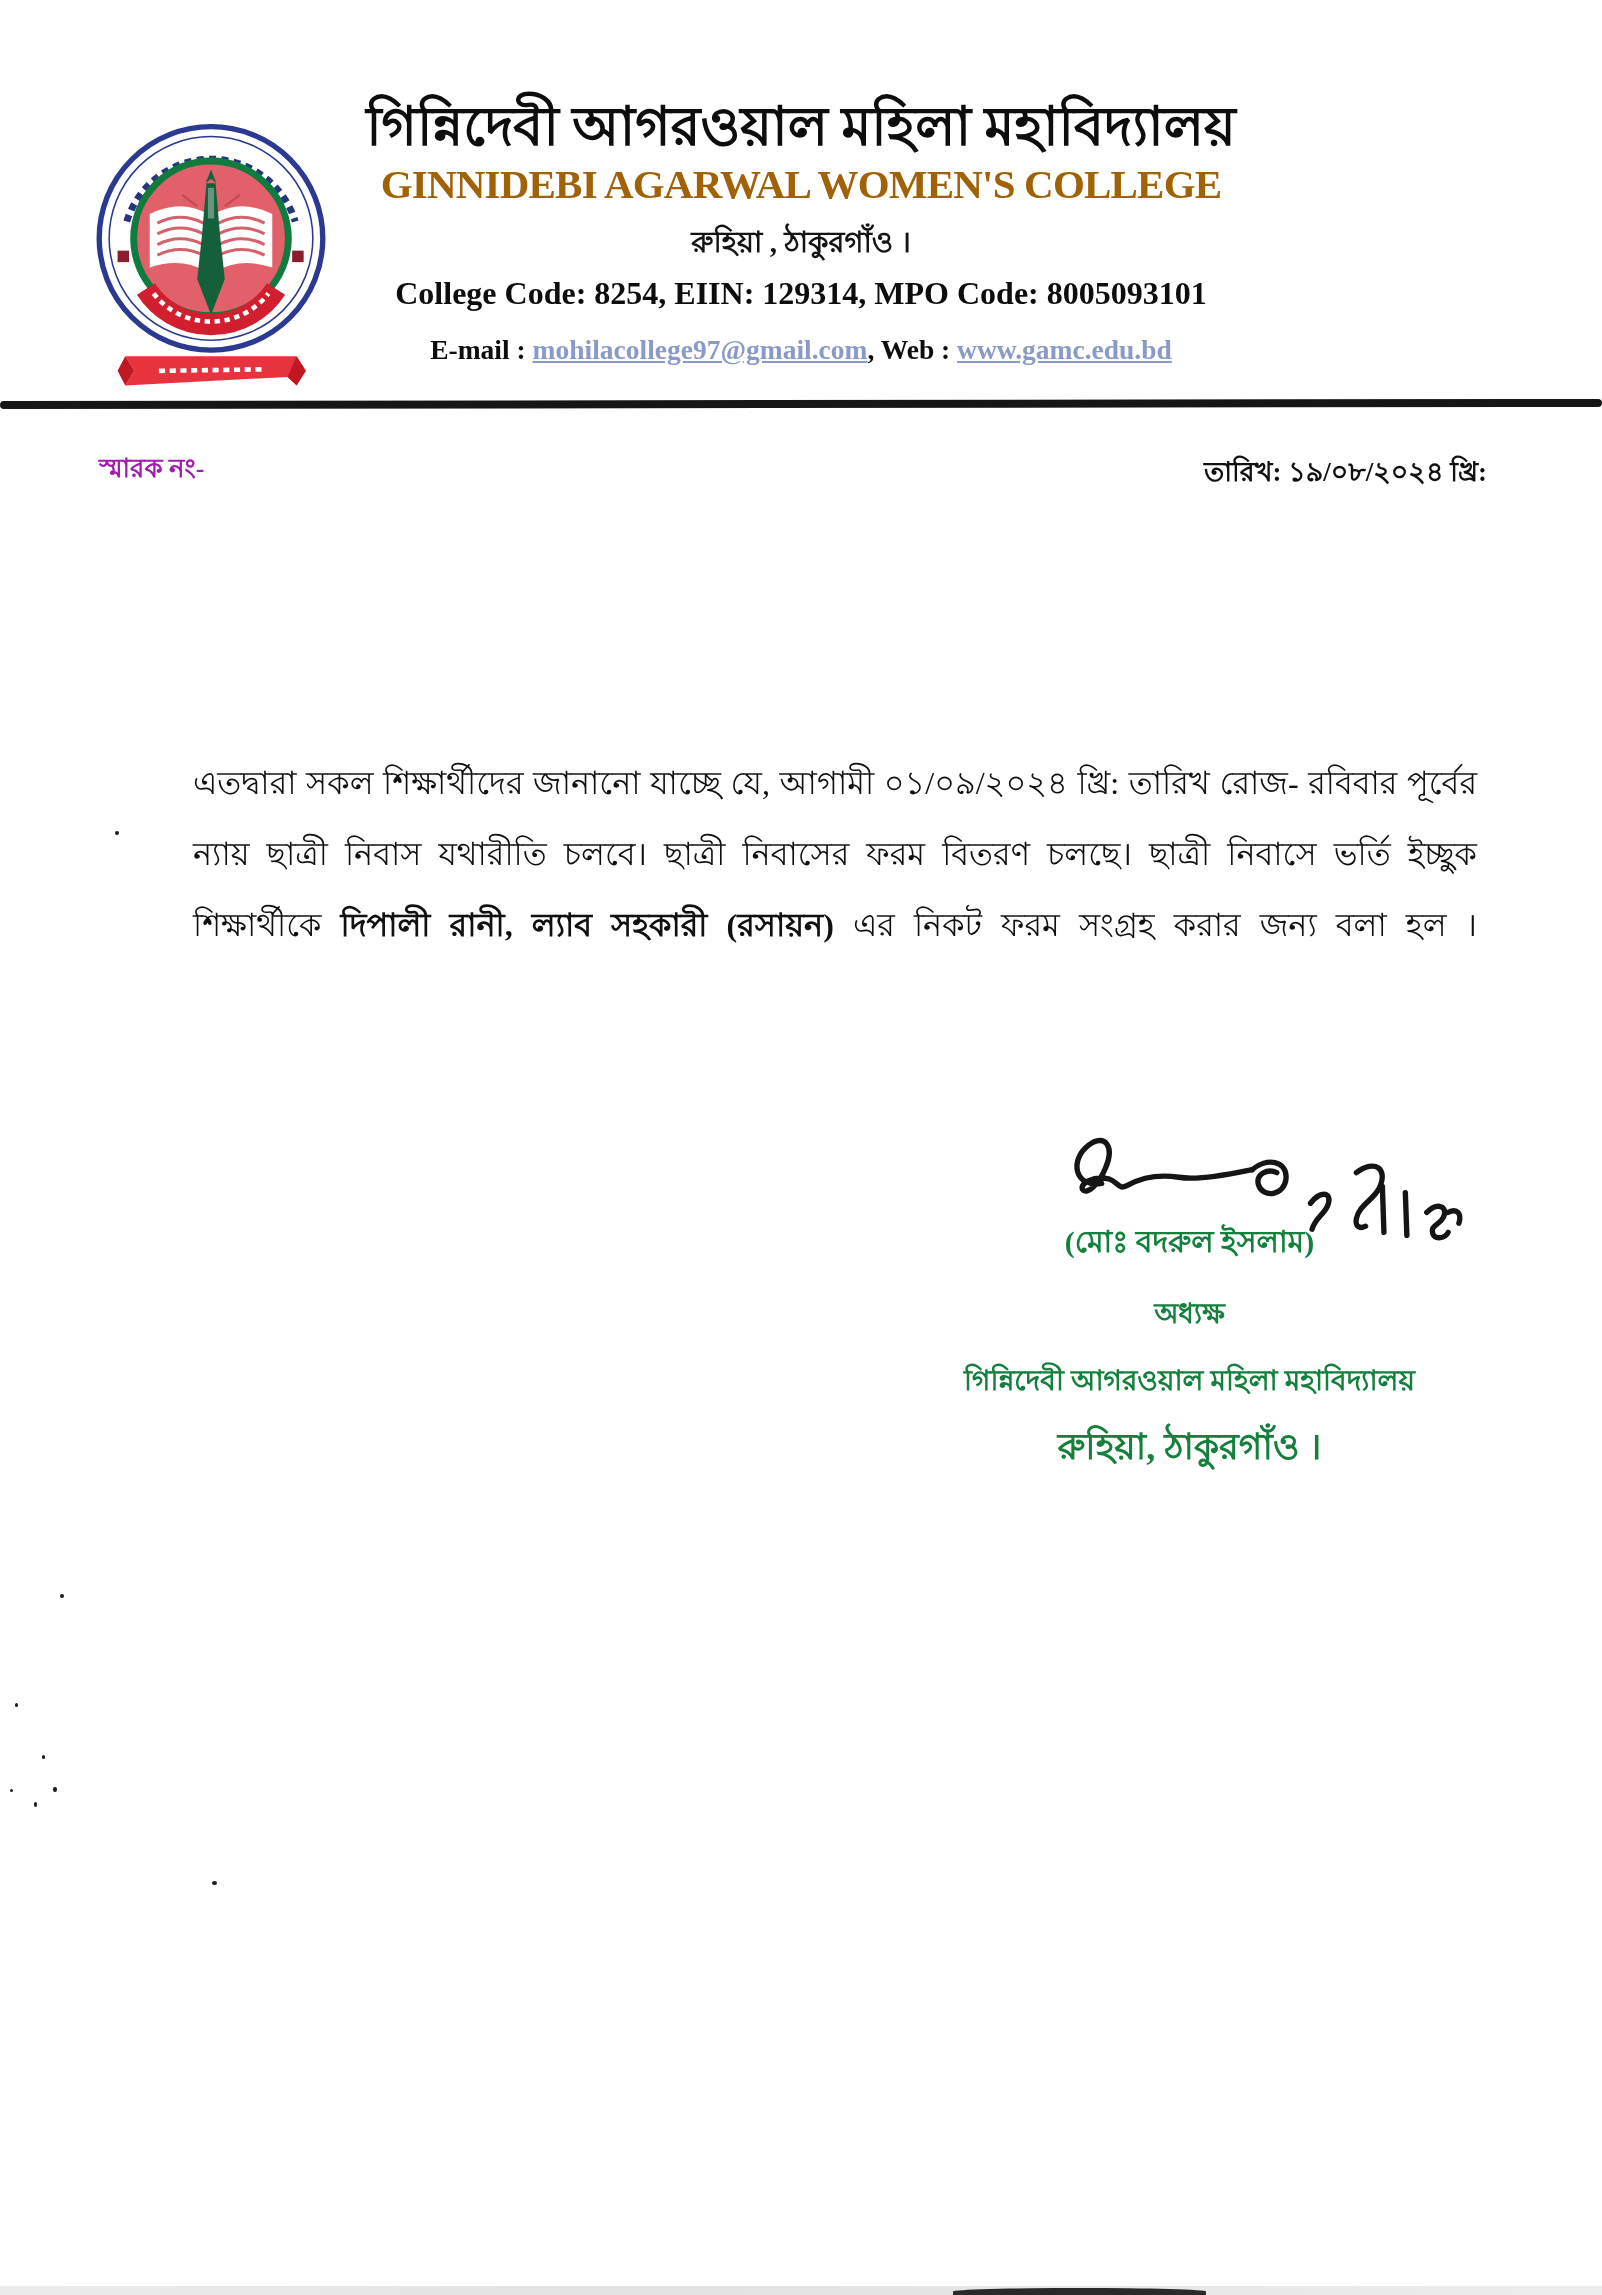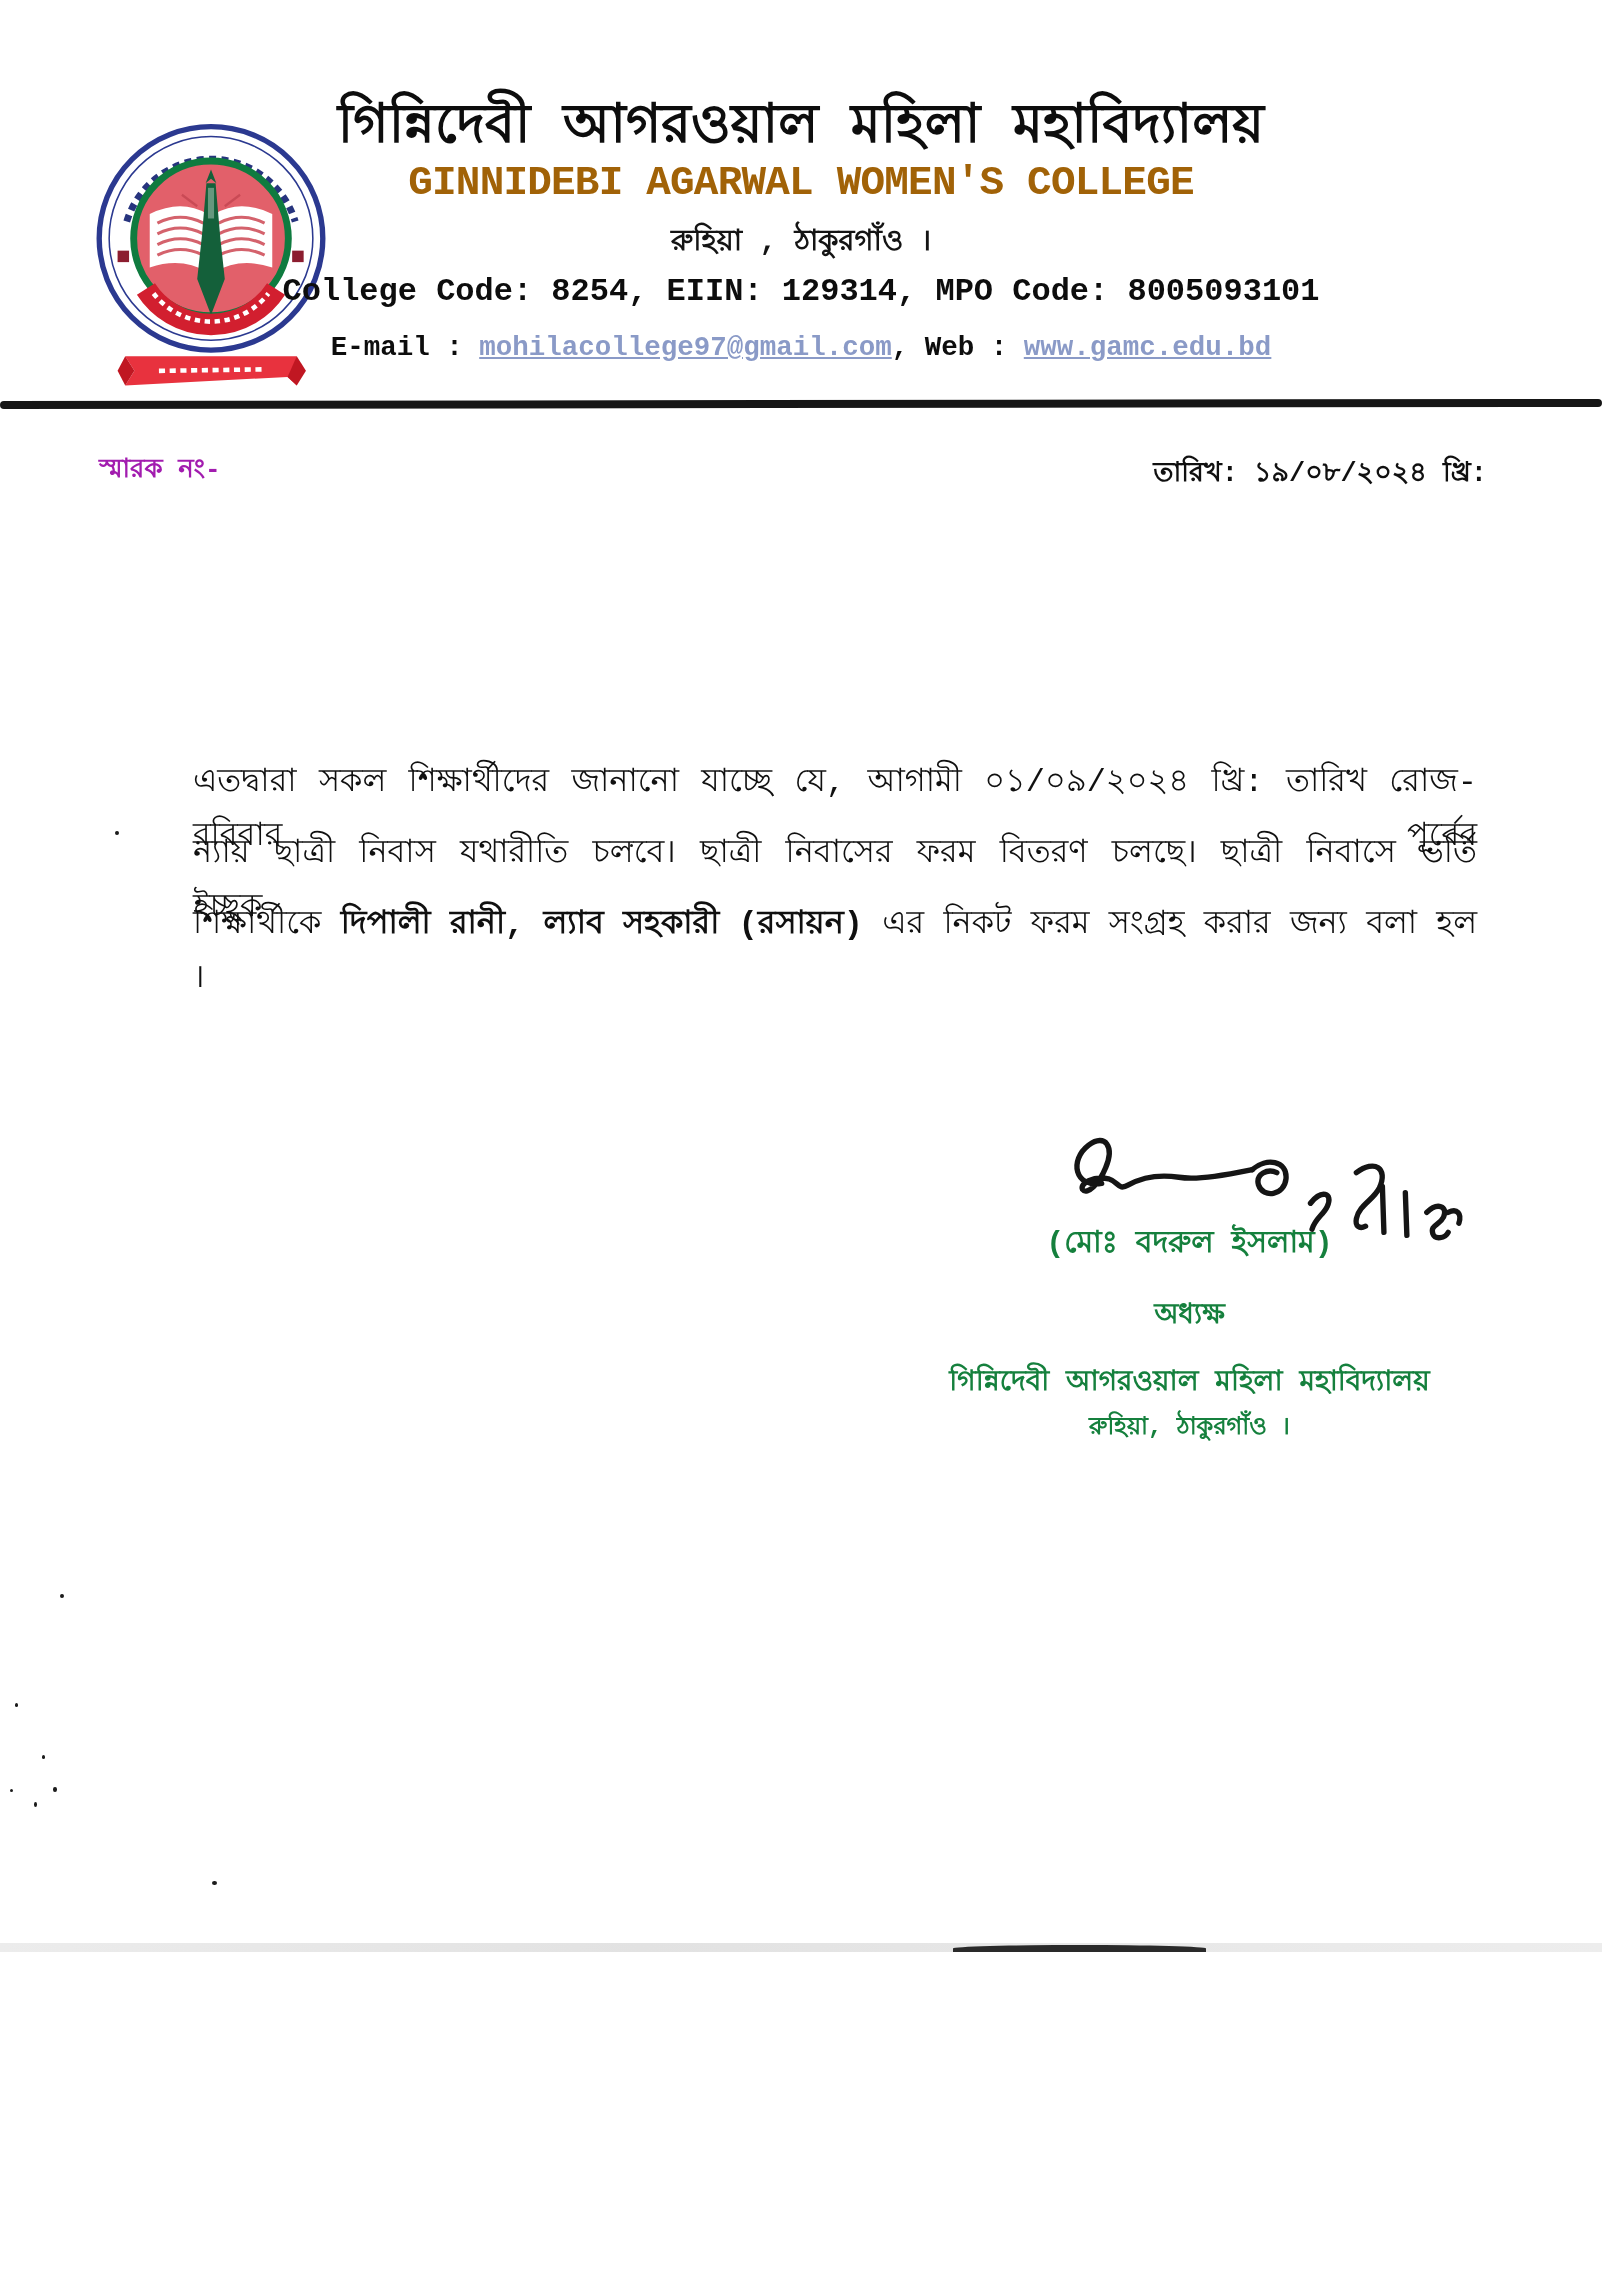--- a/index.html
+++ b/index.html
@@ -1,20 +1,20 @@
 <!DOCTYPE html>
 <html style="font-size:12.2px"><head>
 <meta charset="utf-8">
 <style>
   html,body{margin:0;padding:0;background:#ffffff;}
   .page{
     position:relative;
-    width:1602px;height:1952px;
+    width:1602px;height:2295px;
     background:#ffffff;
-    font-family:Liberation Mono, monospace;
+    font-family:Liberation Serif, serif;
     color:#111;
     overflow:hidden;
   }
   
   .header-text{position:absolute;left:0;top:98px;width:1602px;text-align:center;}
   .bn-title{font-size:54px;font-weight:700;letter-spacing:0;line-height:1.1;color:#0d0d0d;}
   .en-title{font-size:41px;font-weight:700;letter-spacing:-0.8px;margin-top:3.1px;color:#a16207;}
   .addr-line{font-size:29px;font-weight:600;margin-top:10.7px;color:#141414;}
   .codes-line{font-size:32px;font-weight:700;margin-top:7px;color:#0d0d0d;}
   .email-line{font-size:27.5px;font-weight:700;margin-top:22px;color:#0d0d0d;text-align:center;}
@@ -40,21 +40,21 @@
     text-align:justify;text-align-last:justify;
     white-space:normal;
   }
   .body-line b{font-weight:700;}
   
   .sig-scribble{position:absolute;left:1029px;top:1113px;width:436px;height:153px;}
   .sig-block{position:absolute;left:872px;top:1218px;width:635px;text-align:center;color:#15803d;}
   .sig-name{font-size:30px;font-weight:700;}
   .sig-title{font-size:28px;font-weight:700;margin-top:23px;}
   .sig-org{font-size:28px;font-weight:700;margin-top:20px;}
-  .sig-addr{font-size:24px;font-weight:700;margin-top:1px;}
+  .sig-addr{font-size:36px;font-weight:700;margin-top:13px;}
   
   .speck{position:absolute;background:#1c1c1c;border-radius:50%;}
   .bottom-band{position:absolute;left:0;bottom:0;width:1602px;height:9.2px;background:linear-gradient(to right,#ececec,#e2e2e2 40%,#ededed);}
   .bottom-smudge{position:absolute;left:953px;bottom:0;width:253px;height:6.9px;background:#2a2a2a;border-radius:50% 50% 0 0;}
 </style>
 </head>
 <body>
 
 <div class="page">
 

